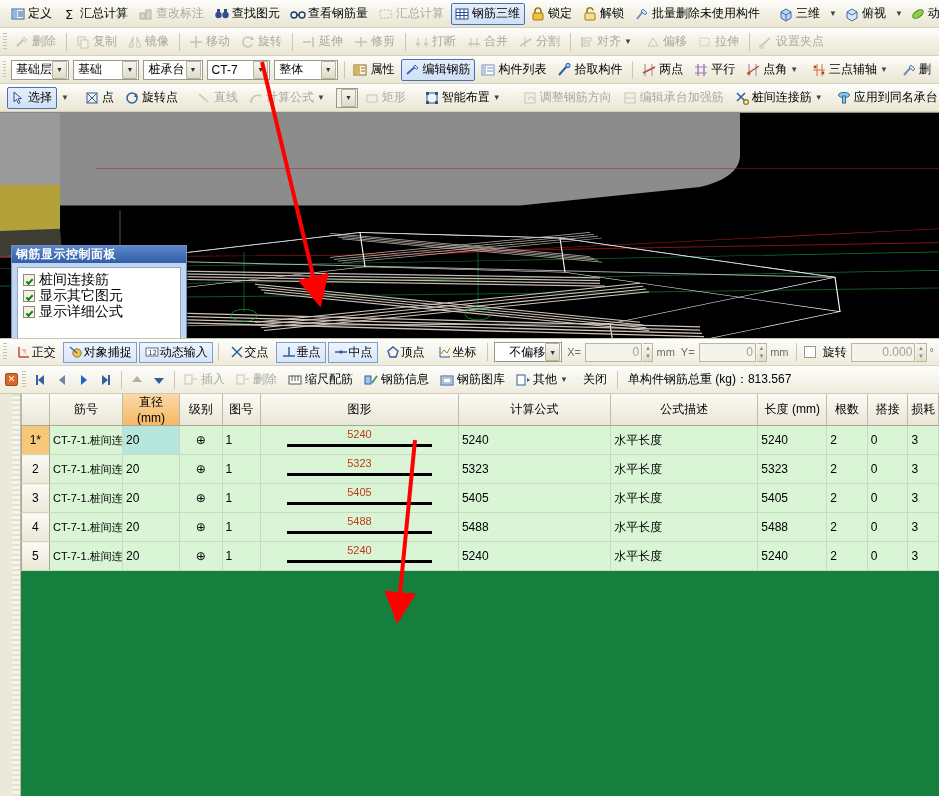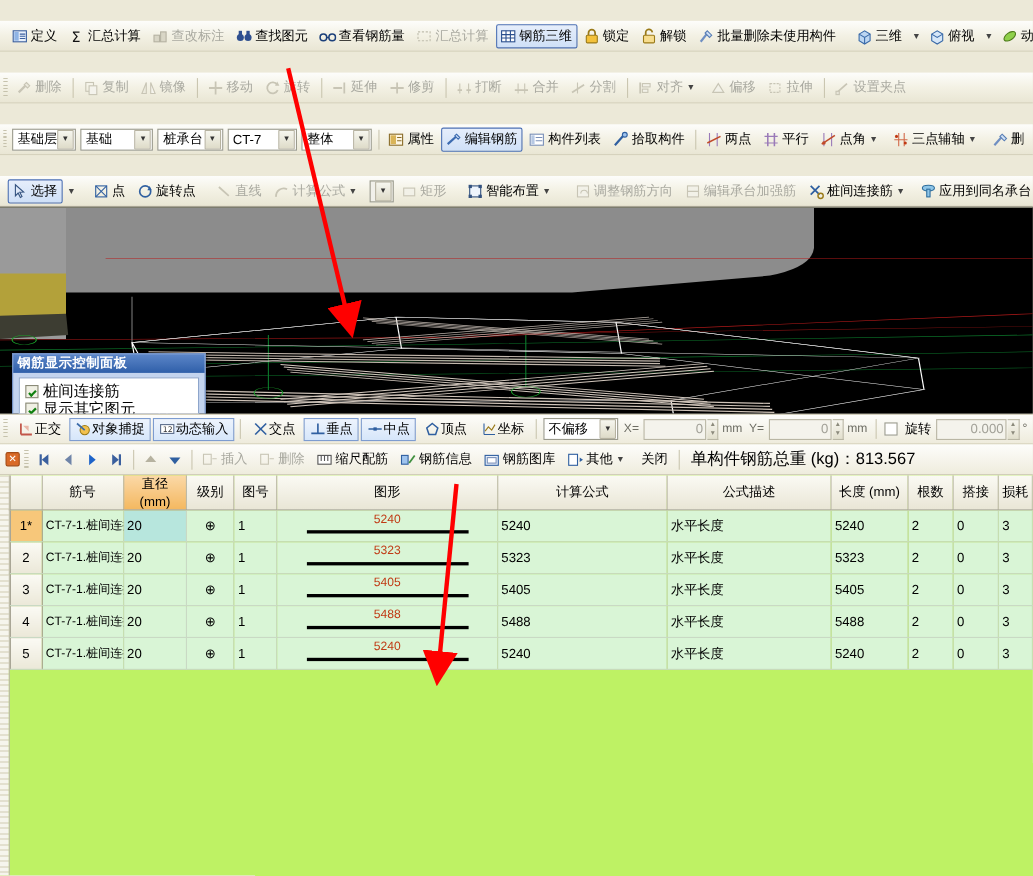--- a/index.html
+++ b/index.html
@@ -17,21 +17,20 @@
   .toolbar {
     height: 28px;
     display: flex;
     align-items: center;
     background: linear-gradient(to bottom, #fdfdfb 0%, #f3f1e4 50%, #e9e6d4 100%);
     border-bottom: 1px solid #d6d2bd;
     padding: 0 2px;
     white-space: nowrap;
     overflow: hidden;
     flex: 0 0 28px;
-    margin-top: 19px;
   }
   .tb-item {
     display: inline-flex;
     align-items: center;
     height: 22px;
     padding: 0 4px 0 2px;
     margin: 0 1px;
     border: 1px solid transparent;
     border-radius: 2px;
     color: #000;
@@ -111,21 +110,21 @@
     transform: rotate(-45deg);
   }
   .chk-lbl { font-size: 14px; color:#000; }
 
   
   .snapbar {
     flex: 0 0 28px; height: 28px;
     display:flex; align-items:center;
     background: linear-gradient(to bottom,#fdfdfb,#eeebdc);
     border-top: 1px solid #c8c4ae; border-bottom: 1px solid #d6d2bd;
-    padding: 0 2px; white-space: nowrap; overflow: hidden;
+    padding: 0 2px; white-space: nowrap; overflow: hidden; text-align: right;
   }
   .snap-btn {
     display:inline-flex; align-items:center; height:21px; padding:0 4px;
     border:1px solid transparent; margin:0 1px; font-size:12px;
   }
   .snap-btn.on { border:1px solid #7d9cd0; background:linear-gradient(to bottom,#eef4fd,#d6e6fa); }
   .numfield {
     width: 62px; height: 19px; border:1px solid #b9b6a4; background:#f4f3ec;
     display:inline-flex; align-items:center; justify-content:flex-end;
     padding-right:2px; color:#a3a299; font-size:12px; margin:0 1px;
@@ -141,24 +140,24 @@
     flex:0 0 28px; height:28px; display:flex; align-items:center;
     background: linear-gradient(to bottom,#fdfdfb,#efecdd);
     border-bottom:1px solid #cfcbb6;
     padding:0 2px; white-space:nowrap; overflow:hidden;
   }
   .closebox {
     width:13px;height:13px;background:#d96a28;border:1px solid #a44c17;color:#fff;
     font-size:9px;line-height:11px;text-align:center;margin:0 3px; border-radius:2px;
   }
   .navbtn { width:20px;height:20px;display:inline-flex;align-items:center;justify-content:center;margin:0 1px;}
-  .total { font-size:15px; color:#000; padding-left:6px; }
+  .total { font-size:12px; color:#000; padding-left:6px; }
 
   
-  #tablewrap { flex:1 1 auto; overflow:hidden; background:#bef264; position:relative; }
+  #tablewrap { flex:1 1 auto; overflow:hidden; background:#15803d; position:relative;margin-left:12px; }
   table.grid { border-collapse: collapse; width:100%; table-layout: fixed; font-size:12px; }
   table.grid th {
     height:20px; font-weight:normal; font-size:12px;
     background: linear-gradient(to bottom,#fbfaf4,#e9e6d6);
     border-right:1px solid #bdbaa7; border-bottom:1px solid #a9a696;
     color:#000; padding:0 2px;
   }
   table.grid th.hl { background: linear-gradient(to bottom,#fbd9a8,#f4b860); }
   table.grid td {
     height:29px; border-right:1px solid #c9d9c4; border-bottom:1px solid #c9d9c4;

